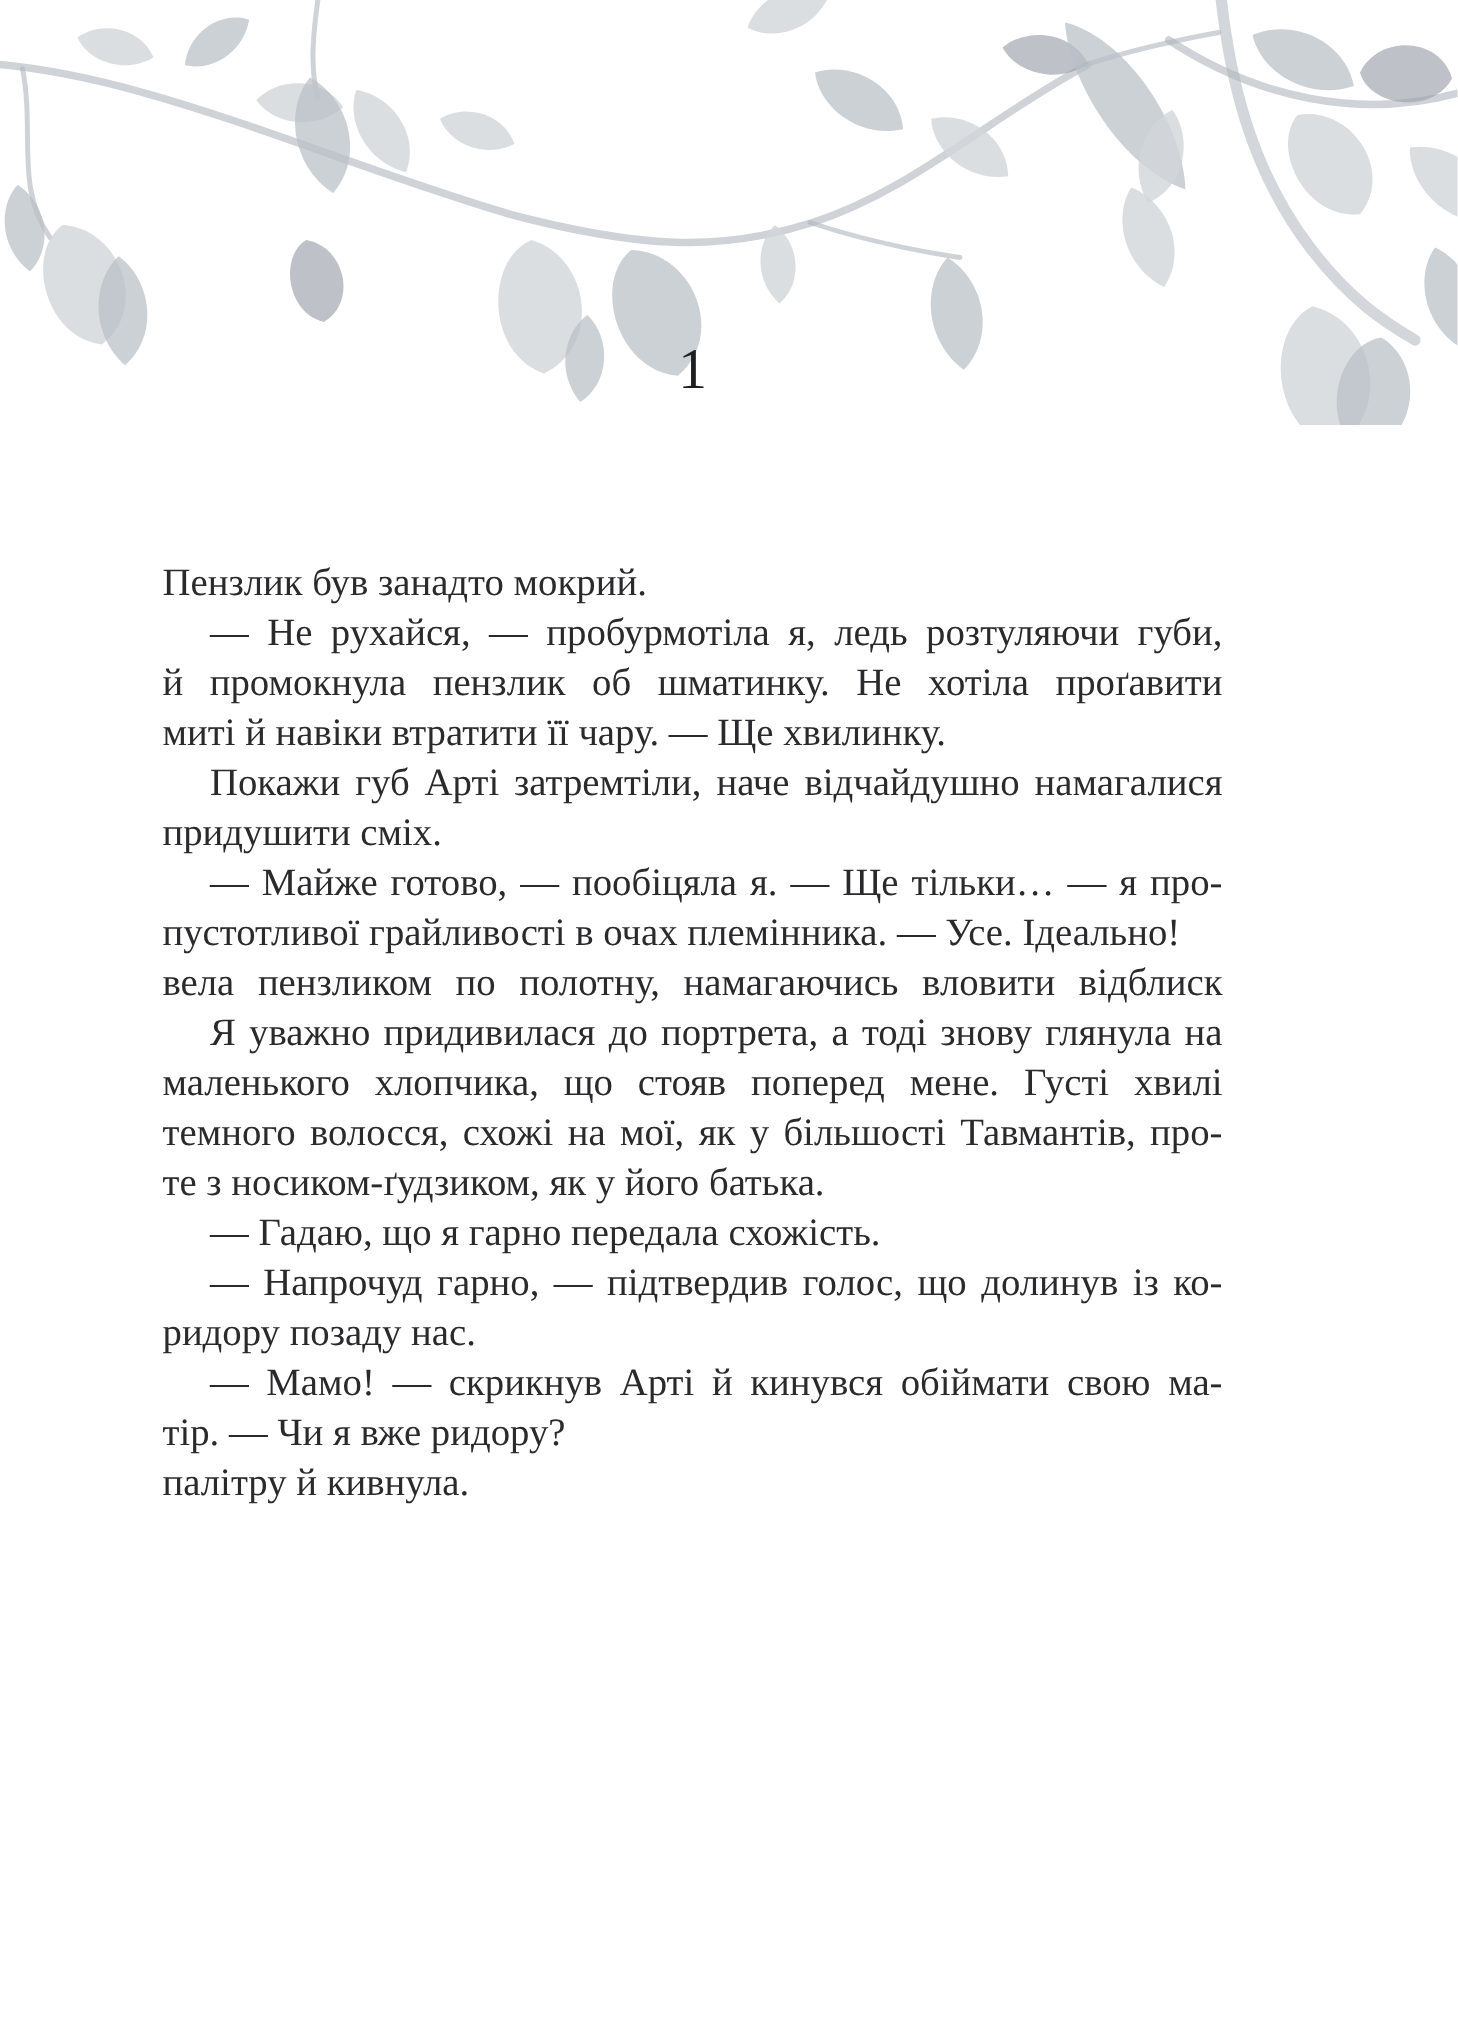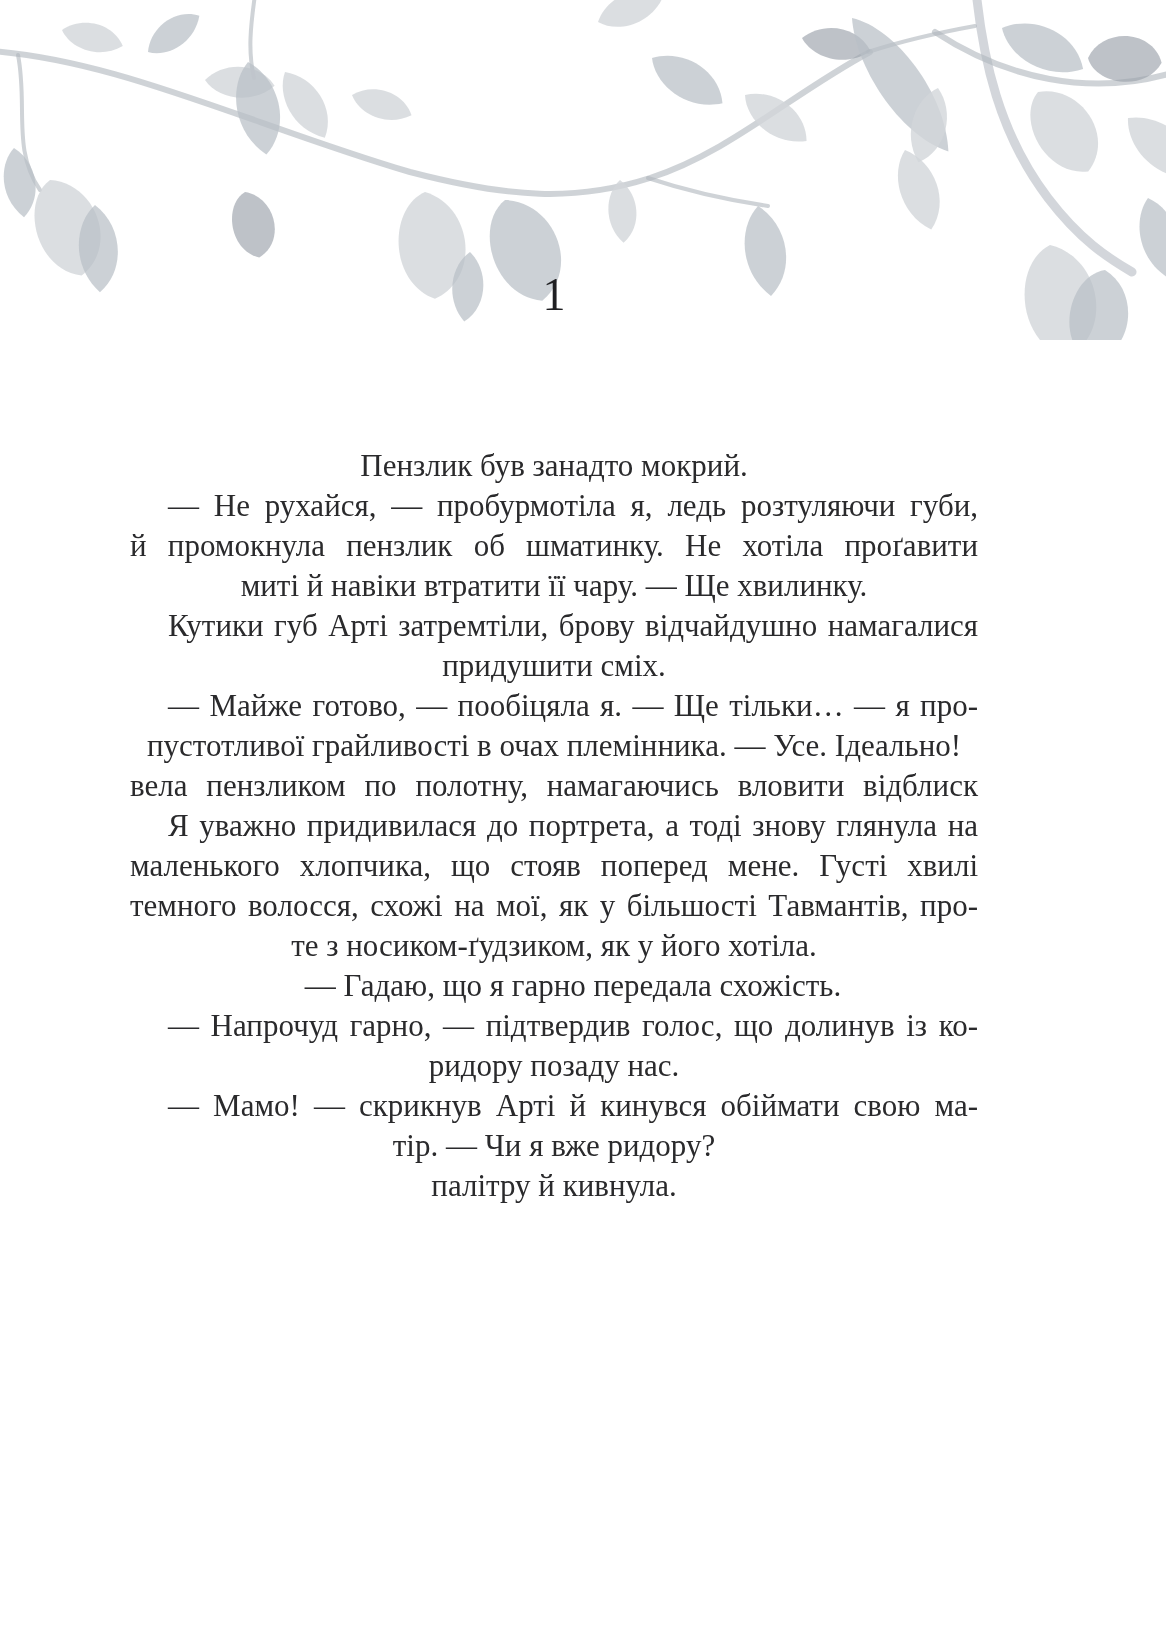--- a/index.html
+++ b/index.html
@@ -38,21 +38,21 @@
     font-size: 46px; line-height: 48px;
     color: #1f1f22;
   }
   .text-block {
     position: absolute;
     top: 446px; left: 130px; width: 848px;
     font-size: 31px; line-height: 40px;
     color: #2a2a2c;
   }
   .paragraph { margin: 0; }
-  .line { height: 40px; text-align: center; }
+  .line { height: 40px; text-align: left; }
   .line.just { text-align: justify; text-align-last: justify; }
   .line.indent { text-indent: 38px; }
 </style>
 </head>
 <body>
 
 <div class="page">
 
   <svg class="header-art" viewBox="0 0 1166 340" xmlns="http://www.w3.org/2000/svg" aria-hidden="true">
     <defs>
@@ -106,33 +106,33 @@
   <div class="text-block">
       <div class="paragraph">
         <div class="line">Пензлик був занадто мокрий.</div>
       </div>
       <div class="paragraph">
         <div class="line just indent">— Не рухайся, — пробурмотіла я, ледь розтуляючи губи,</div>
         <div class="line just">й промокнула пензлик об шматинку. Не хотіла проґавити</div>
         <div class="line">миті й навіки втратити її чару. — Ще хвилинку.</div>
       </div>
       <div class="paragraph">
-        <div class="line just indent">Кутики губ Арті затремтіли, брову відчайдушно намагалися</div>
+        <div class="line just indent">Покажи губ Арті затремтіли, наче відчайдушно намагалися</div>
         <div class="line">придушити сміх.</div>
       </div>
       <div class="paragraph">
         <div class="line just indent">— Майже готово, — пообіцяла я. — Ще тільки… — я про-</div>
         <div class="line">пустотливої грайливості в очах племінника. — Усе. Ідеально!</div>
         <div class="line just">вела пензликом по полотну, намагаючись вловити відблиск</div>
       </div>
       <div class="paragraph">
         <div class="line just indent">Я уважно придивилася до портрета, а тоді знову глянула на</div>
         <div class="line just">маленького хлопчика, що стояв поперед мене. Густі хвилі</div>
         <div class="line just">темного волосся, схожі на мої, як у більшості Тавмантів, про-</div>
-        <div class="line">те з носиком-ґудзиком, як у його хотіла.</div>
+        <div class="line">те з носиком-ґудзиком, як у його батька.</div>
       </div>
       <div class="paragraph">
         <div class="line indent">— Гадаю, що я гарно передала схожість.</div>
       </div>
       <div class="paragraph">
         <div class="line just indent">— Напрочуд гарно, — підтвердив голос, що долинув із ко-</div>
         <div class="line">ридору позаду нас.</div>
       </div>
       <div class="paragraph">
         <div class="line just indent">— Мамо! — скрикнув Арті й кинувся обіймати свою ма-</div>

